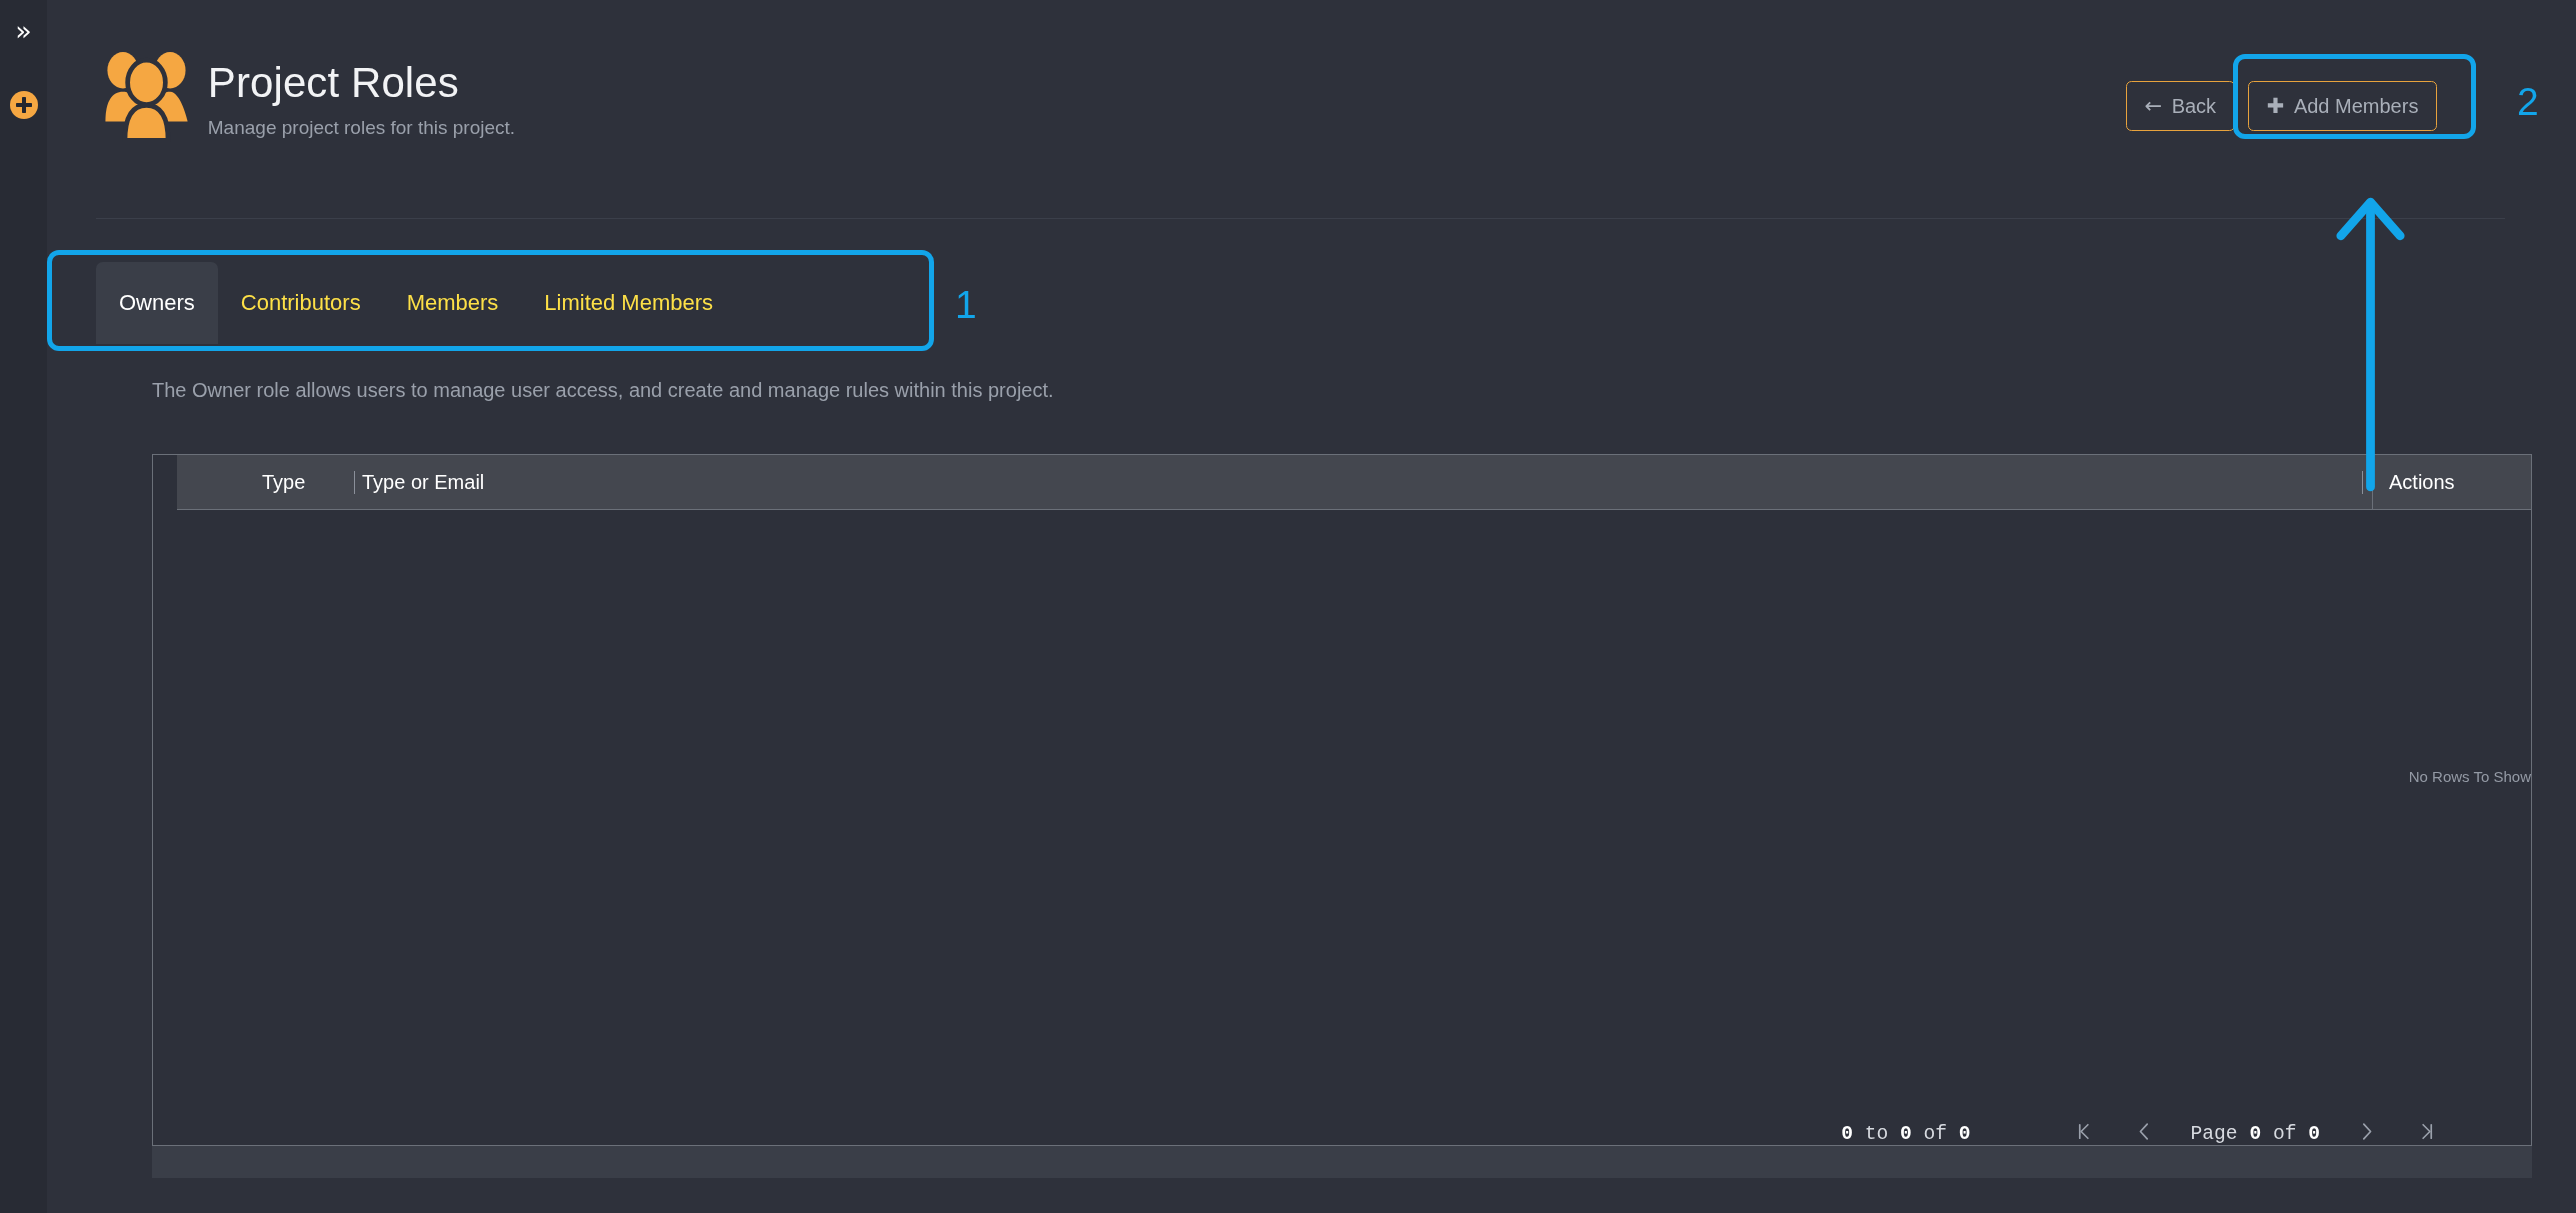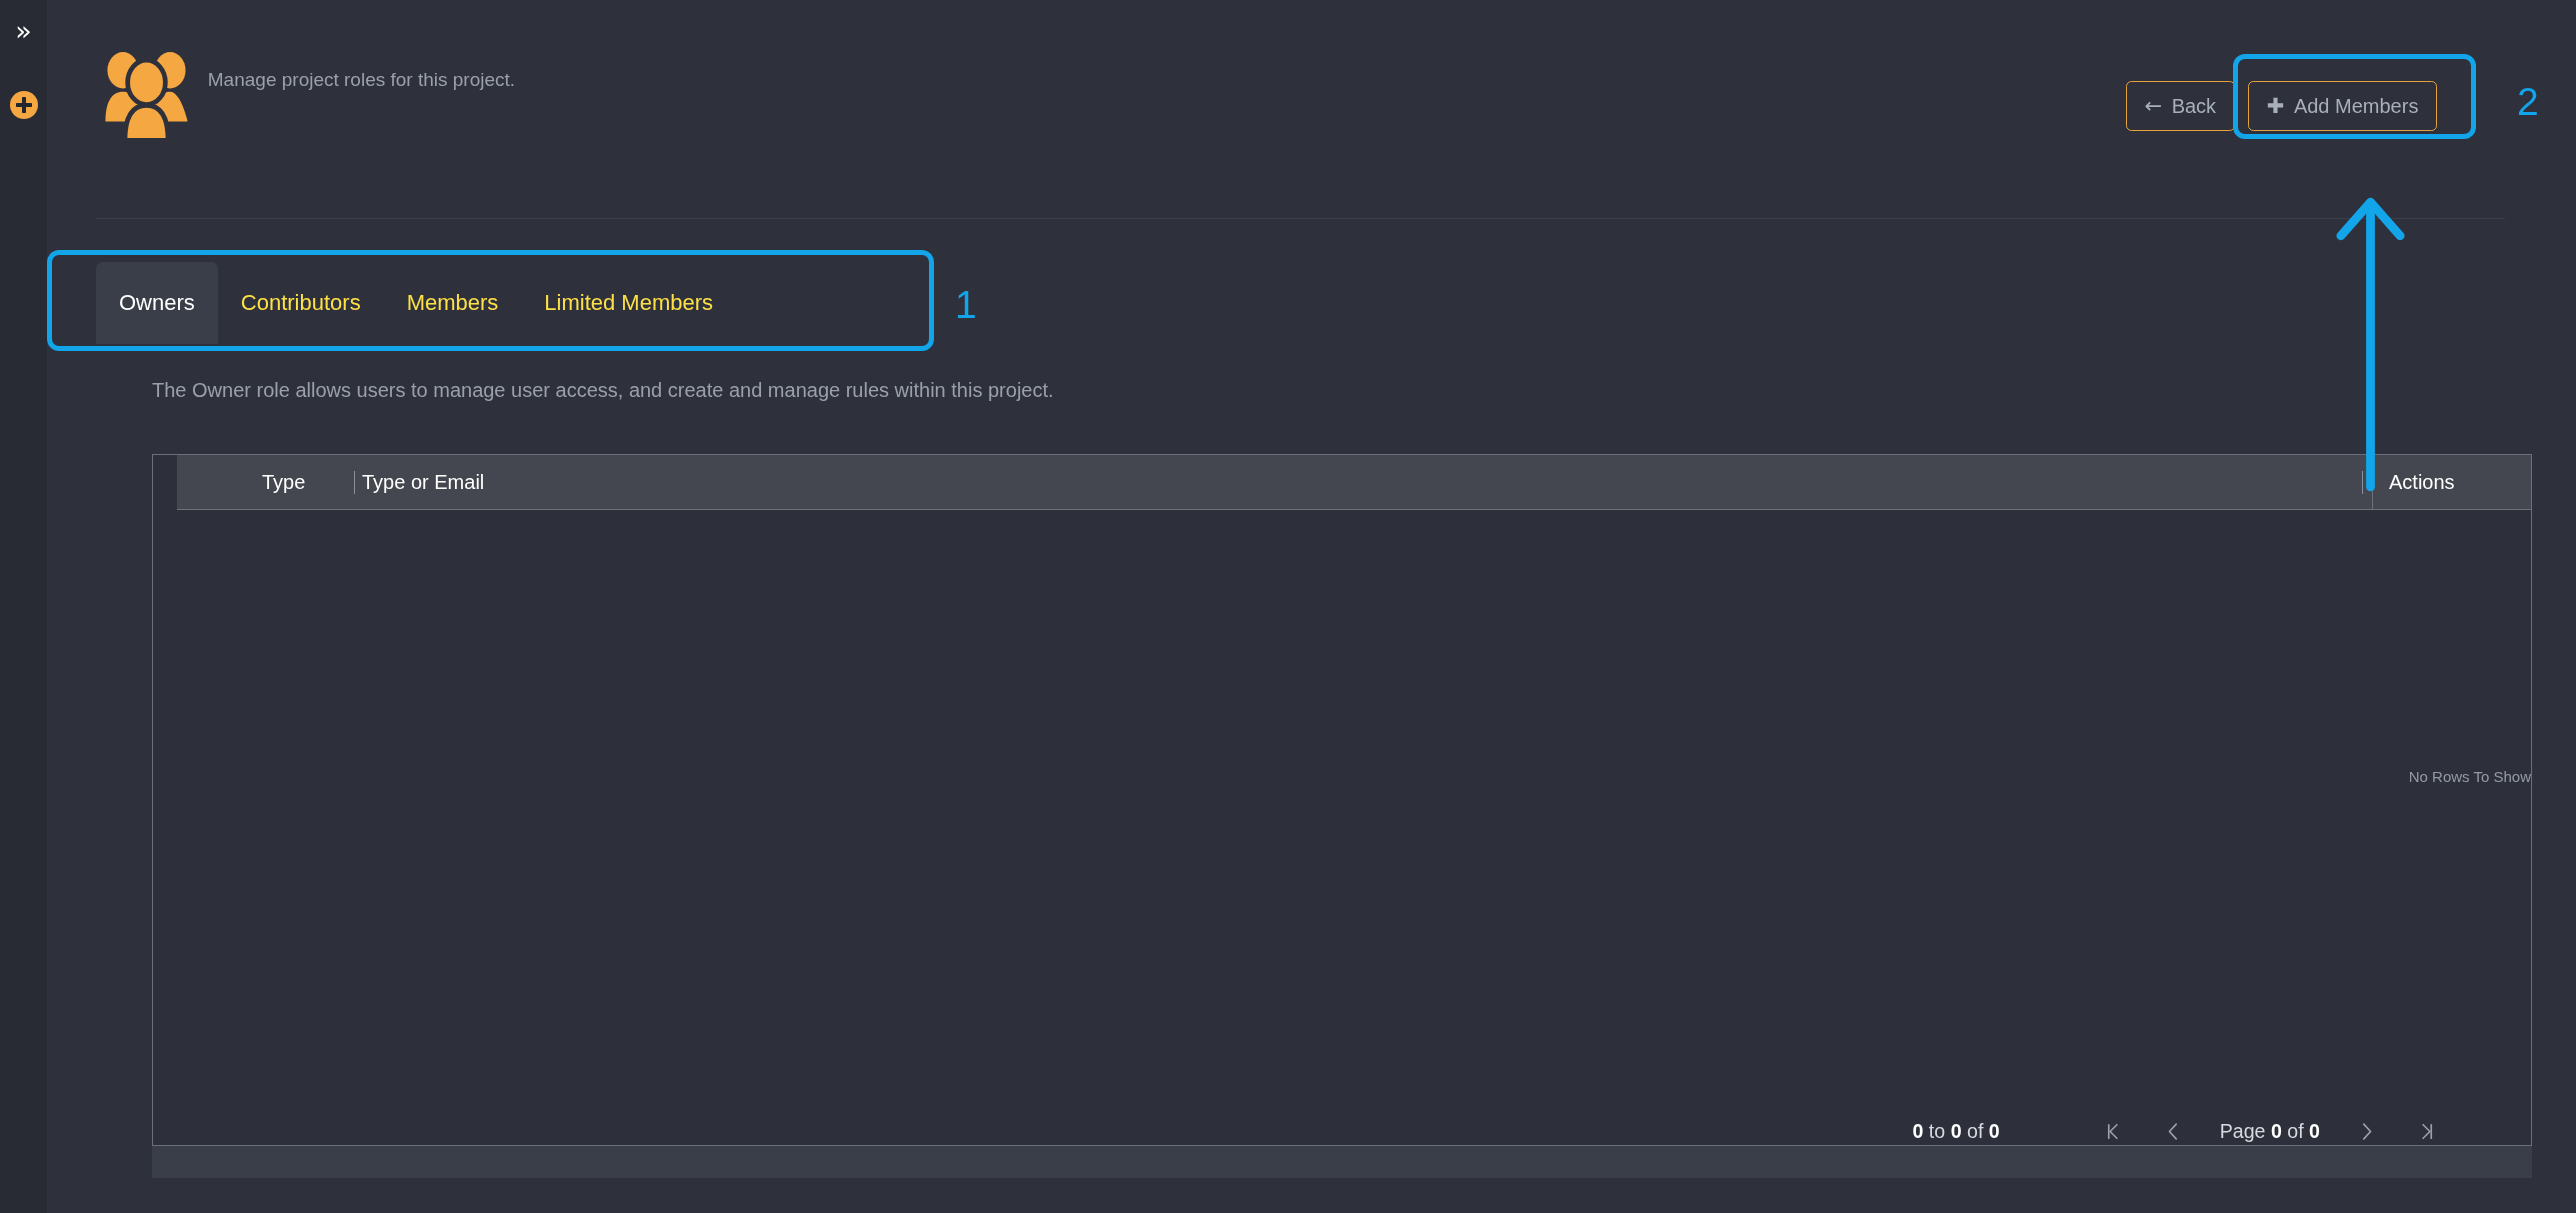--- a/index.html
+++ b/index.html
@@ -219,23 +219,25 @@
   .grid-footer {
     position: absolute;
     left: 98px; top: 1146px;
     width: 2380px; height: 32px;
     background: #3a3e48;
   }
   .pager {
     position: absolute;
     right: 81px; top: -26px;
     display: flex;
+    align-items: center;
     color: #d7dae0;
     font-size: 19.6px;
     gap: 11px;
+    font-family: Liberation Mono, monospace;
   }
   .pager-range { margin-right: 78px; white-space: nowrap; }
   .pager-range b, .pager-page b { color: #ffffff; font-weight: 700; }
   .pager-btn {
     width: 49px;
     text-align: center;
     color: #9aa0ab;
     font-size: 23px;
     font-family: "DejaVu Sans", sans-serif;
     cursor: pointer;
@@ -284,20 +286,21 @@
               <ellipse cx="40" cy="34" rx="23" ry="27"></ellipse>
               <path d="M14 110 C14 80 24 66 40 66 C56 66 66 80 66 110 Z"></path>
               <ellipse cx="110" cy="34" rx="23" ry="27"></ellipse>
               <path d="M84 110 C84 80 94 66 110 66 C126 66 136 110 136 110 Z"></path>
               <ellipse cx="75" cy="52" rx="28" ry="33" stroke="#2e313b" stroke-width="7"></ellipse>
               <path d="M43 138 C43 102 55 86 75 86 C95 86 107 102 107 138 Z" stroke="#2e313b" stroke-width="7"></path>
             </g>
           </svg>
         </div>
         <div class="page-titles">
+          <div class="page-title">Project Roles</div>
           <div class="page-sub">Manage project roles for this project.</div>
         </div>
       </div>
 
       <div class="header-actions">
         <button class="btn-outline">
           <span class="btn-glyph">←</span>
           <span>Back</span>
         </button>
         <button class="btn-outline">

